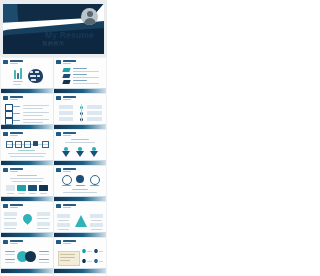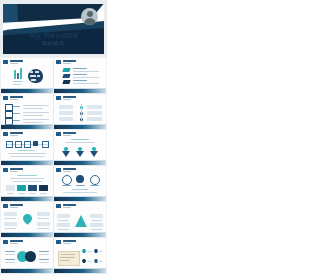--- a/index.html
+++ b/index.html
@@ -15,21 +15,21 @@
   .w2{left:-34px;top:-24px;width:92px;height:72px;background:#15565f;border-radius:0 0 90px 0;transform:rotate(-14deg);}
   .w3{left:-10px;top:-24px;width:118px;height:52px;background:#1d4b6e;border-radius:0 0 100px 14px;transform:rotate(-6deg);}
   .w4{left:14px;top:-26px;width:96px;height:46px;background:#102c45;border-radius:0 0 70px 0;transform:rotate(-4deg);}
   .w5{left:-30px;top:22px;width:150px;height:40px;background:#17405e;border-radius:60px 0 0 0;transform:rotate(-5deg);}
   .w6{left:-30px;top:28px;width:150px;height:38px;background:#0d2740;border-radius:50px 0 0 0;transform:rotate(-4deg);}
   .w7{left:-26px;top:34px;width:150px;height:30px;background:#11587f;border-radius:40px 0 0 0;transform:rotate(-3deg);opacity:.85;}
   .hero-band{position:absolute;left:0;top:16px;width:101px;height:20px;background:#ffffff;transform:rotate(-3deg);}
   .avatar{position:absolute;right:6px;top:4px;width:17px;height:17px;border-radius:50%;background:#b9c4cb;overflow:hidden;}
   .avatar:before{content:"";position:absolute;left:5.5px;top:3px;width:6px;height:6px;border-radius:50%;background:#57676f;}
   .avatar:after{content:"";position:absolute;left:2.5px;top:10px;width:12px;height:9px;border-radius:6px 6px 0 0;background:#57676f;}
-  .hero-title{position:absolute;left:0;top:26px;width:101px;text-align:center;color:#153a5b;font-size:8.5px;font-weight:bold;letter-spacing:.2px;}
+  .hero-title{position:absolute;left:16px;top:26px;width:101px;text-align:center;color:#153a5b;font-size:8.5px;font-weight:bold;letter-spacing:.2px;}
   .hero-sub{position:absolute;left:0;top:36px;width:101px;text-align:center;color:#2a4f6e;font-size:5px;letter-spacing:.6px;}
 
   
   .grid{position:relative;width:107px;padding:1px 1px 0 1px;box-sizing:border-box;display:flex;flex-wrap:wrap;gap:1px;background:#fff;}
   .thumb{width:52px;height:35px;background:#fdfdfd;position:relative;overflow:hidden;border:0;box-shadow:0 0 0 .5px #dfe4e8;}
   .t-head{position:absolute;left:2px;top:2px;display:flex;align-items:center;gap:1.5px;}
   .t-chip{width:5px;height:4px;background:#1e5b8a;border-radius:.5px;}
   .t-tt{width:13px;height:2.2px;background:#2b5d84;border-radius:.5px;}
   .t-st{width:8px;height:1.3px;background:#b9c8d4;border-radius:.5px;margin-top:.8px;}
   .t-foot{position:absolute;left:0;bottom:0;width:52px;height:4px;background:linear-gradient(90deg,#14324e,#1b5f86 55%,#cfe0ea);}

